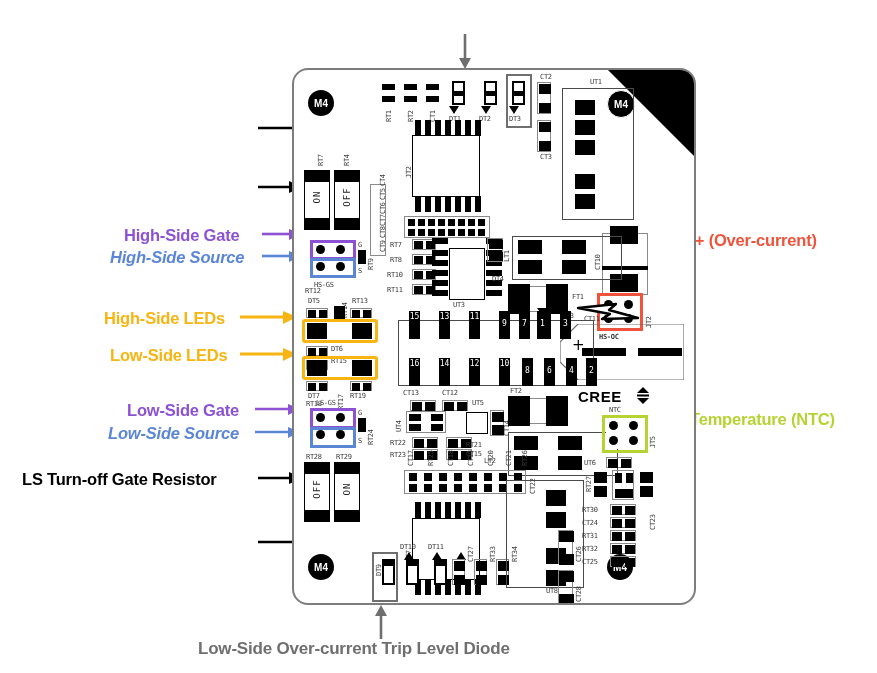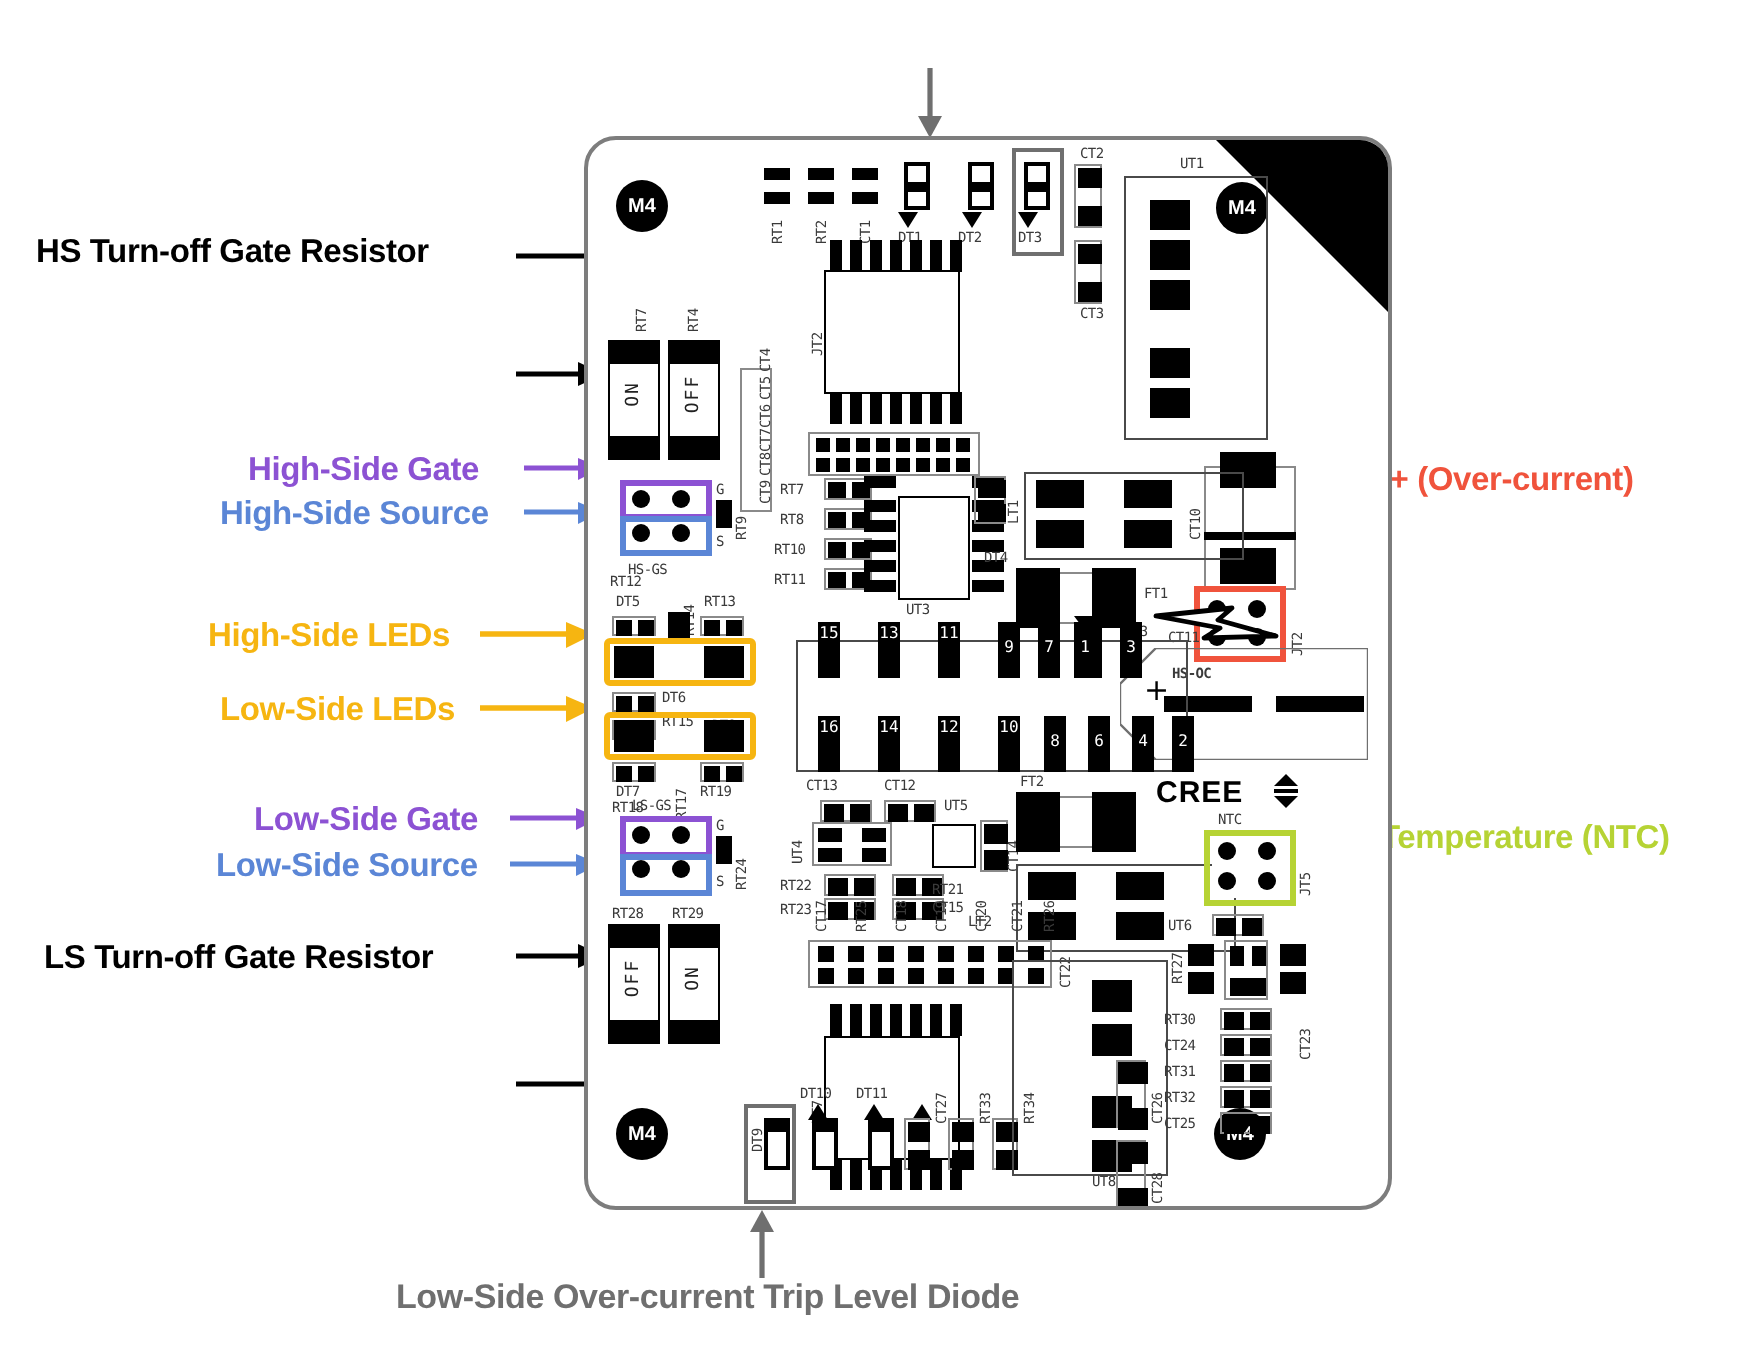--- a/index.html
+++ b/index.html
@@ -16,21 +16,21 @@
   .anno{
     position:absolute;
     font-weight:bold;
     white-space:nowrap;
     letter-spacing:-0.2px;
     line-height:1;
   }
   .anno.gray{color:#6f6f6f;font-size:17px;}
   .anno.black{color:#000000;font-size:16.5px;}
   .anno.purple{color:#8c52d3;font-size:16.5px;}
-  .anno.blue{color:#5b86d6;font-size:16.5px;}
+  .anno.blue{color:#5b86d6;font-size:16.5px;font-style:italic;}
   .anno.yellow{color:#f6b511;font-size:16.5px;}
   .anno.red{color:#f0533c;font-size:16.5px;}
   .anno.green{color:#b6d334;font-size:16.5px;}
 
   
   .leader{position:absolute;}
 
   
   #board{
     position:absolute;
@@ -114,21 +114,20 @@
 </head>
 <body>
 
 <div id="stage">
 
   <svg class="leader" style="left:455px;top:34px;" width="20" height="36">
     <line x1="10" y1="0" x2="10" y2="26" stroke="#6f6f6f" stroke-width="2.6"></line>
     <polygon points="10,35 4,24 16,24" fill="#6f6f6f"></polygon>
   </svg>
 
-  <div class="anno black" style="left:18px;top:118px;">HS Turn-off Gate Resistor</div>
   <svg class="leader" style="left:258px;top:115px;" width="110" height="50">
     <path d="M0,13 L76,13 L100,40" stroke="#000" stroke-width="2.6" fill="none"></path>
     <polygon points="104,46 90,40 96,32" fill="#000"></polygon>
   </svg>
 
   <svg class="leader" style="left:258px;top:178px;" width="46" height="20">
     <line x1="0" y1="9" x2="33" y2="9" stroke="#000" stroke-width="2.6"></line>
     <polygon points="44,9 31,3 31,15" fill="#000"></polygon>
   </svg>
 
@@ -278,21 +277,21 @@
       <div class="blk" style="left:316px;top:204px;width:28px;height:18px;"></div>
       <div class="silk rot" style="left:301px;top:200px;">CT10</div>
 
       <div class="hl" style="left:303px;top:223px;width:46px;height:38px;border:3px solid #f0533c;"></div>
       <div class="hdr4" style="left:307px;top:227px;width:38px;height:30px;background:#fff;">
         <b style="left:3px;top:3px;"></b>
           <b style="left:23px;top:3px;"></b>
         <b style="left:3px;top:17px;"></b>
           <b style="left:23px;top:17px;"></b>
       </div>
-      <div class="silk" style="left:292px;top:264px;font-weight:bold;">HS-OC</div>
+      <div class="silk" style="left:305px;top:264px;font-weight:bold;">HS-OC</div>
       <div class="silk rot" style="left:352px;top:258px;">JT2</div>
 
       <div class="silk rot" style="left:24px;top:96px;">RT7</div>
       <div class="silk rot" style="left:50px;top:96px;">RT4</div>
       <div class="blk" style="left:10px;top:100px;width:26px;height:11px;"></div>
       <div class="dip" style="left:10px;top:111px;width:26px;height:38px;"></div>
       <div class="diptxt" style="left:4px;top:122px;width:38px;text-align:center;">ON</div>
       <div class="blk" style="left:10px;top:149px;width:26px;height:11px;"></div>
 
       <div class="blk" style="left:40px;top:100px;width:26px;height:11px;"></div>

